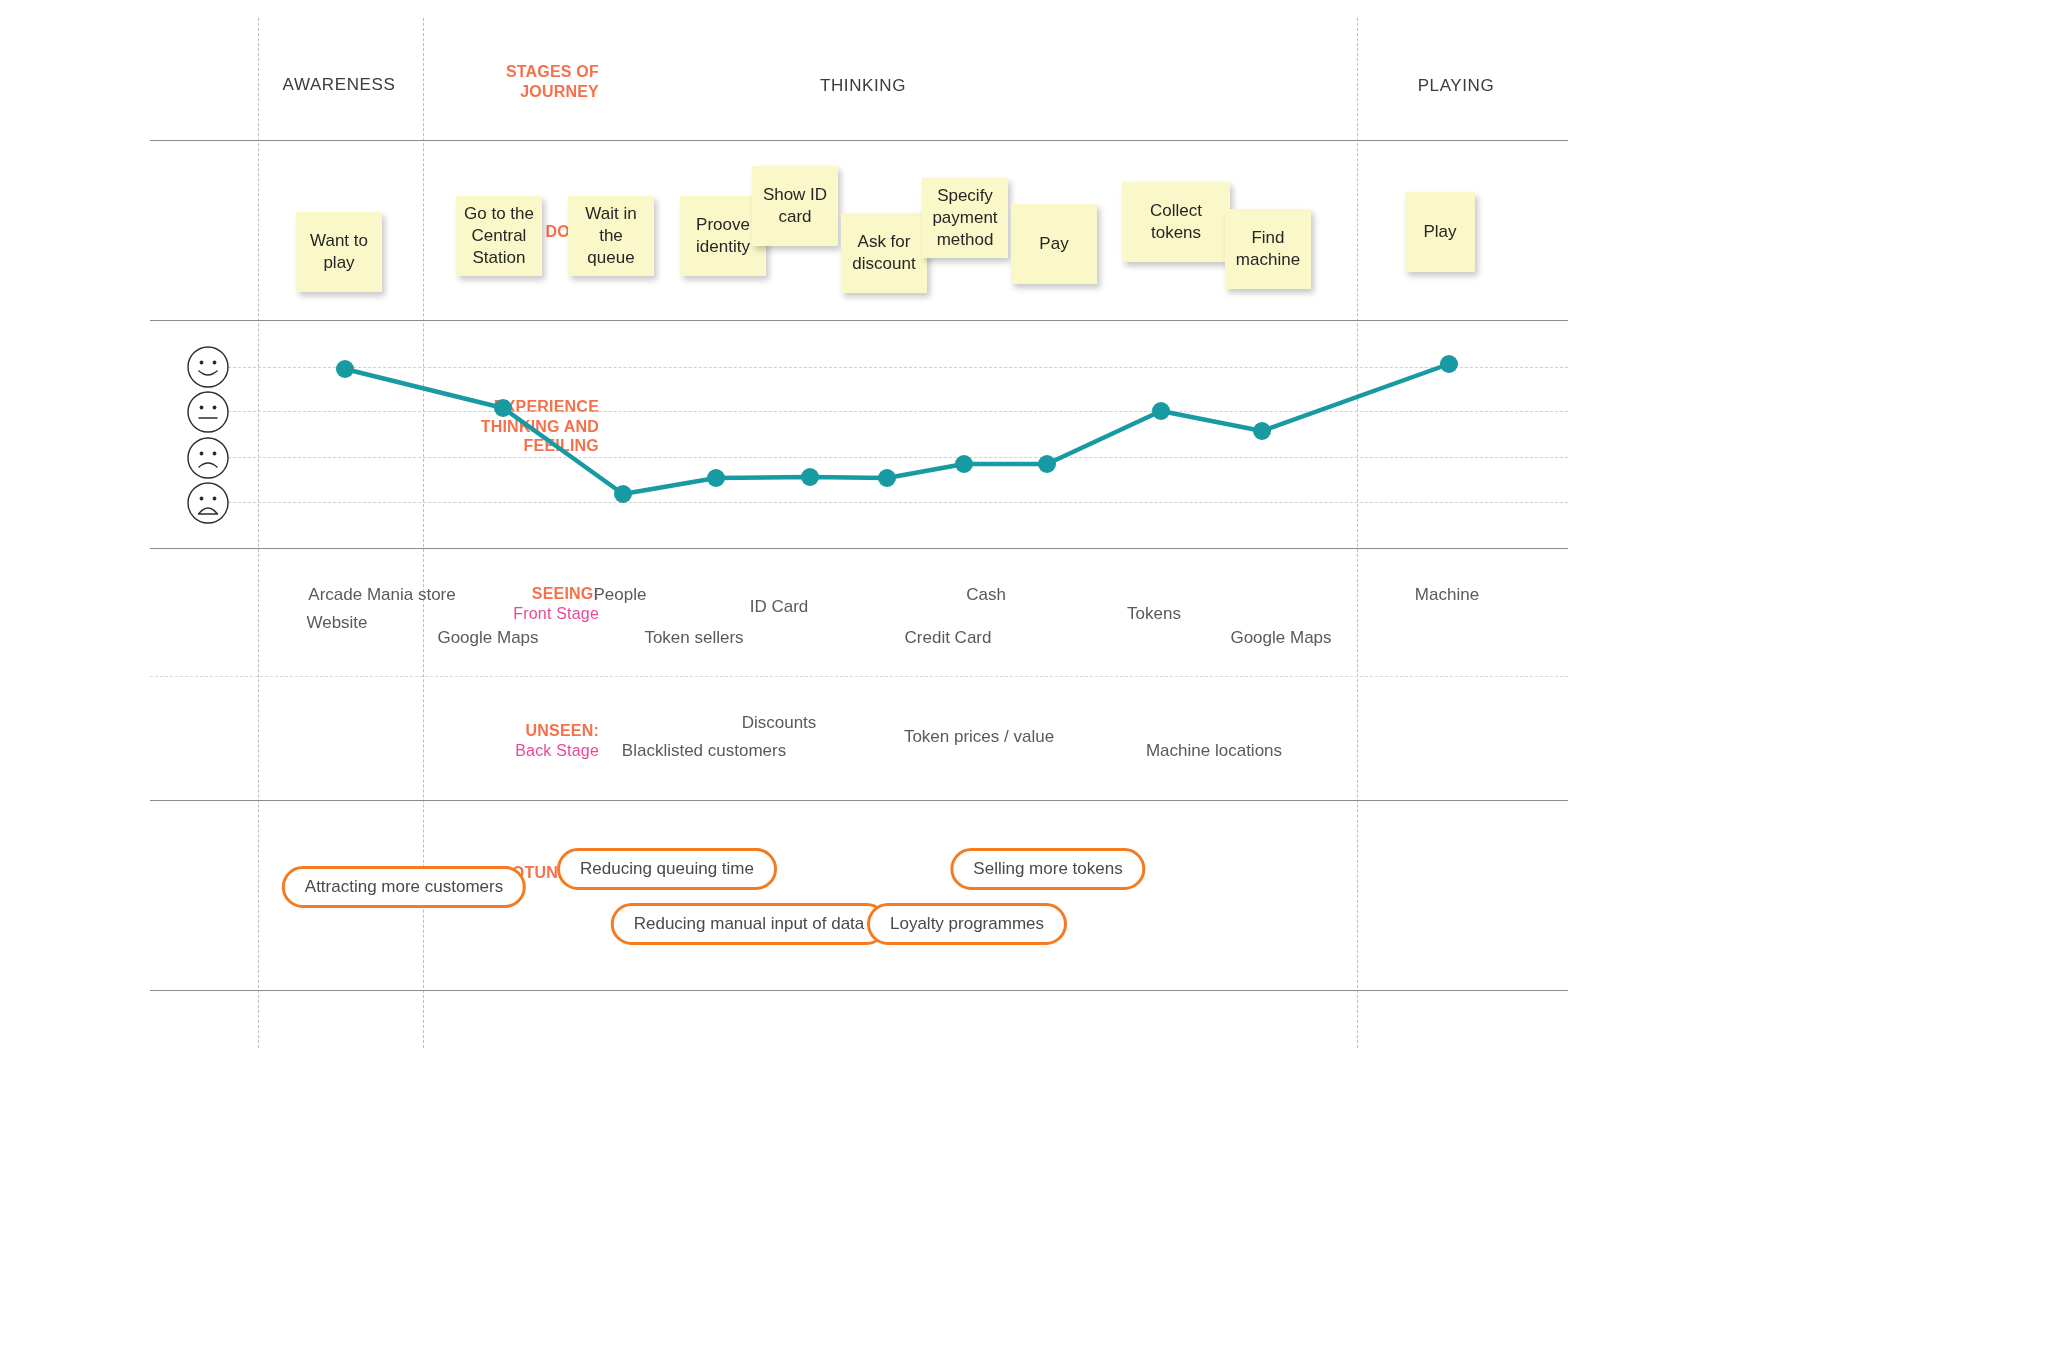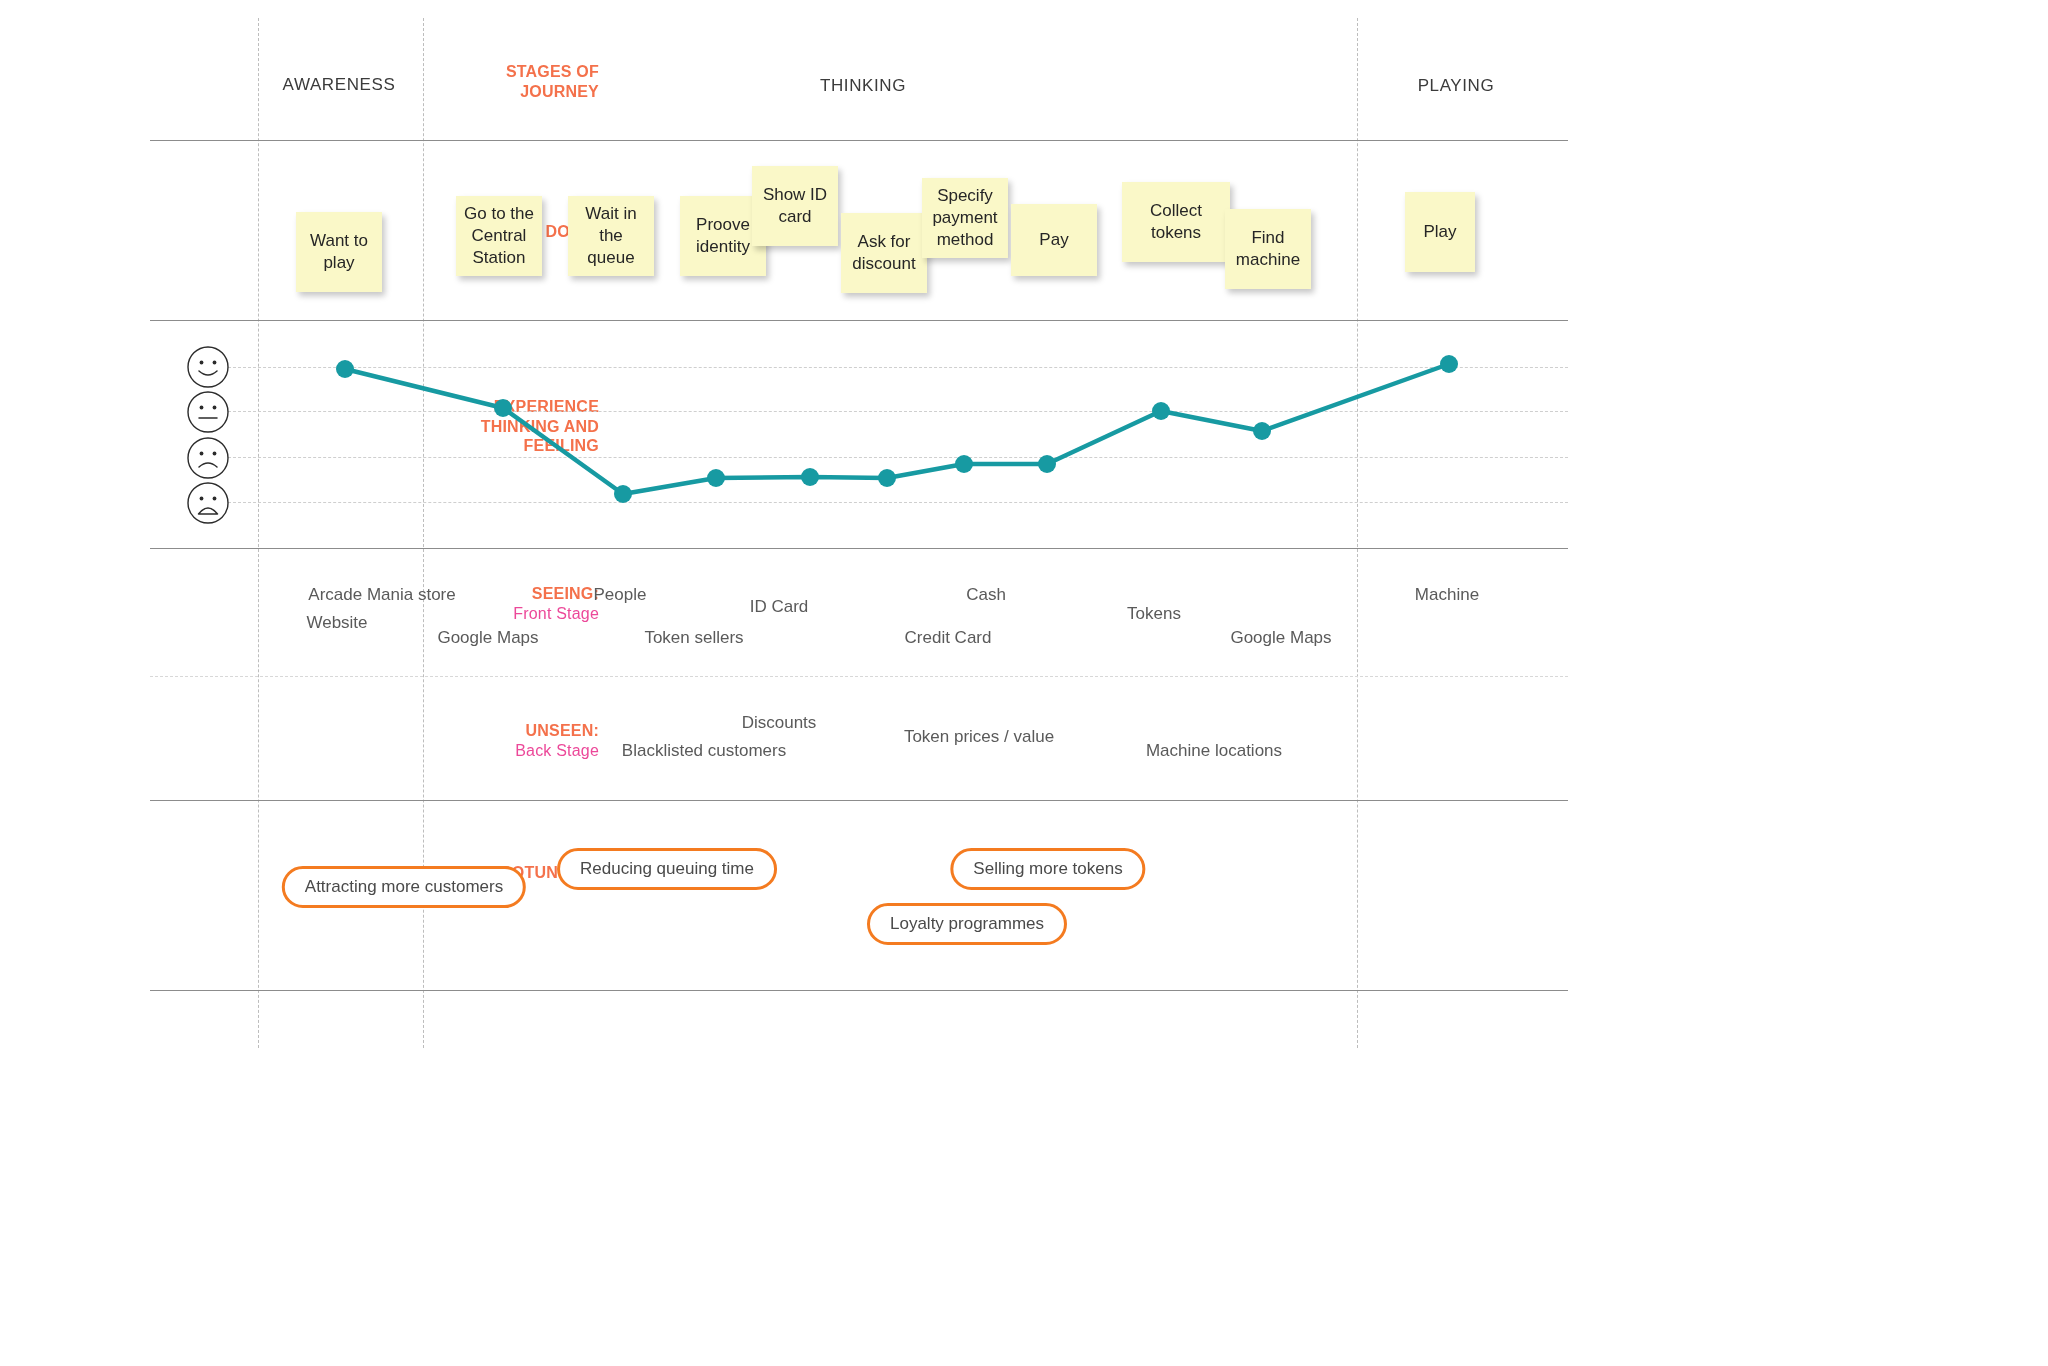--- a/index.html
+++ b/index.html
@@ -187,21 +187,21 @@
   <div class="stage-head" style="left:863px; top:76px;">THINKING</div>
   <div class="stage-head" style="left:1456px; top:76px;">PLAYING</div>
 
   <div class="sticky" style="left:296px;  top:196px; width:86px; height:80px;margin-top:16px;">Want to play</div>
   <div class="sticky" style="left:456px;  top:196px; width:86px; height:80px;">Go to the Central Station</div>
   <div class="sticky" style="left:568px;  top:196px; width:86px; height:80px;">Wait in the queue</div>
   <div class="sticky" style="left:680px;  top:196px; width:86px; height:80px;">Proove identity</div>
   <div class="sticky" style="left:752px;  top:166px; width:86px; height:80px;">Show ID card</div>
   <div class="sticky" style="left:841px;  top:213px; width:86px; height:80px;">Ask for discount</div>
   <div class="sticky" style="left:922px; top:178px; width:86px; height:80px;">Specify payment method</div>
-  <div class="sticky" style="left:1011px; top:204px; width:86px; height:72px;">Pay</div>
+  <div class="sticky" style="left:1011px; top:204px; width:86px; height:80px;">Pay</div>
   <div class="sticky" style="left:1122px; top:182px; width:108px; height:80px;">Collect tokens</div>
   <div class="sticky" style="left:1225px; top:209px; width:86px; height:80px;">Find machine</div>
   <div class="sticky" style="left:1405px; top:192px; width:70px; height:80px;">Play</div>
 
   <svg class="face" viewBox="0 0 46 46" style="left:185px; top:344px;">
     <circle cx="23" cy="23" r="20" fill="none" stroke="#2b2b2b" stroke-width="1.4"></circle>
     <circle cx="16.5" cy="18.5" r="1.9" fill="#2b2b2b"></circle>
     <circle cx="29.5" cy="18.5" r="1.9" fill="#2b2b2b"></circle>
     <path d="M14 27 Q23 35 32 27" fill="none" stroke="#2b2b2b" stroke-width="1.5" stroke-linecap="round"></path>
   </svg>
@@ -256,16 +256,17 @@
   <div class="txt" style="left:1281px; top:628px;">Google Maps</div>
   <div class="txt" style="left:1447px; top:585px;">Machine</div>
 
   <div class="txt" style="left:779px;  top:713px;">Discounts</div>
   <div class="txt" style="left:704px; top:741px;">Blacklisted customers</div>
   <div class="txt" style="left:979px;  top:727px;">Token prices / value</div>
   <div class="txt" style="left:1214px; top:741px;">Machine locations</div>
 
   <div class="pill" style="left:404px;  top:866px;">Attracting more customers</div>
   <div class="pill" style="left:667px;  top:848px;">Reducing queuing time</div>
+  <div class="pill" style="left:749px;  top:903px;">Reducing manual input of data</div>
   <div class="pill" style="left:1048px; top:848px;">Selling more tokens</div>
   <div class="pill" style="left:967px;  top:903px;">Loyalty programmes</div>
 
 </div>
 
 </body></html>

